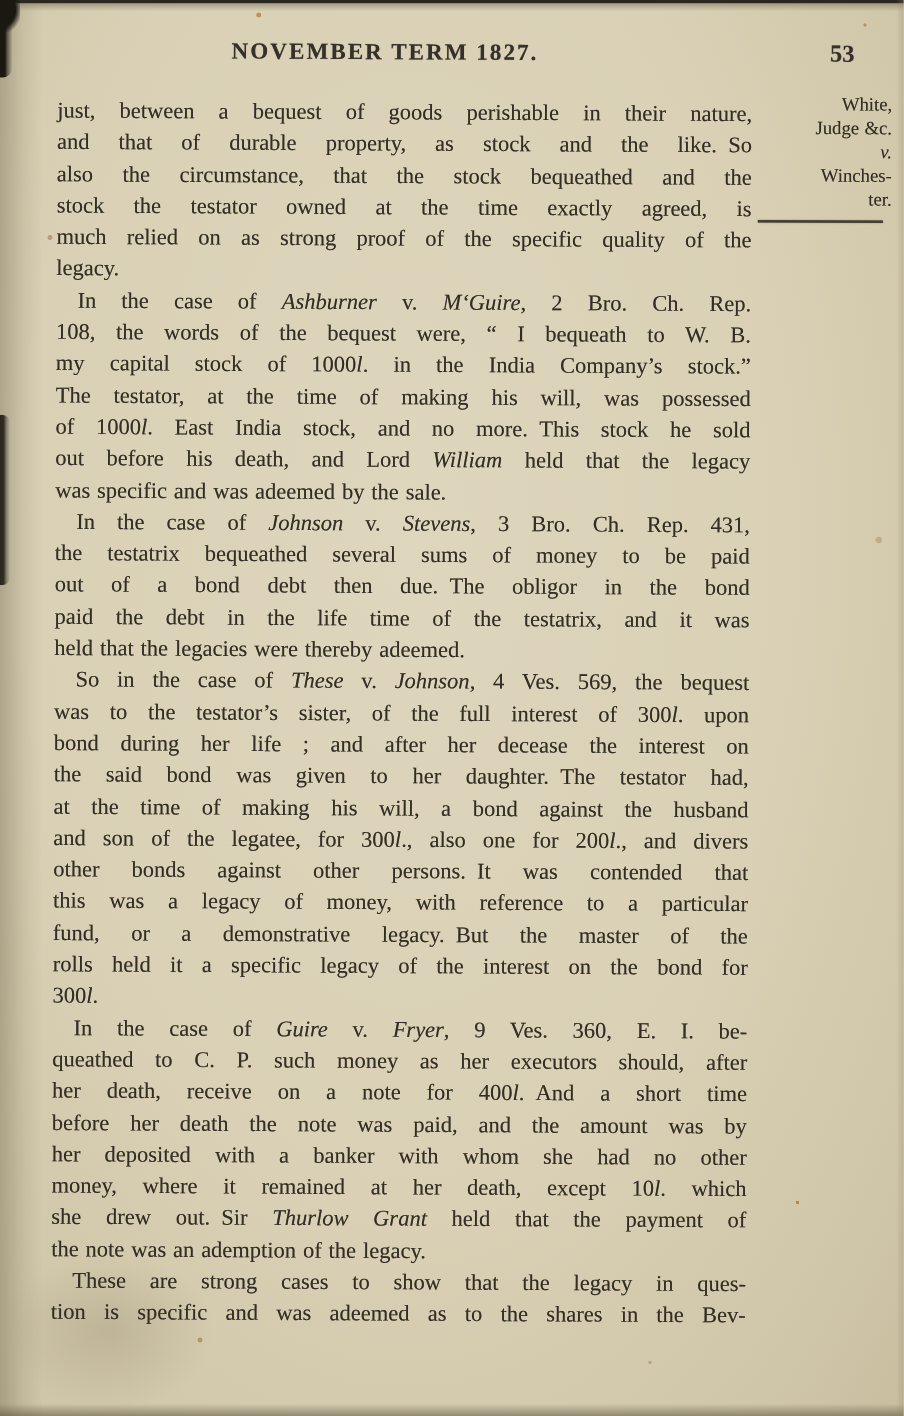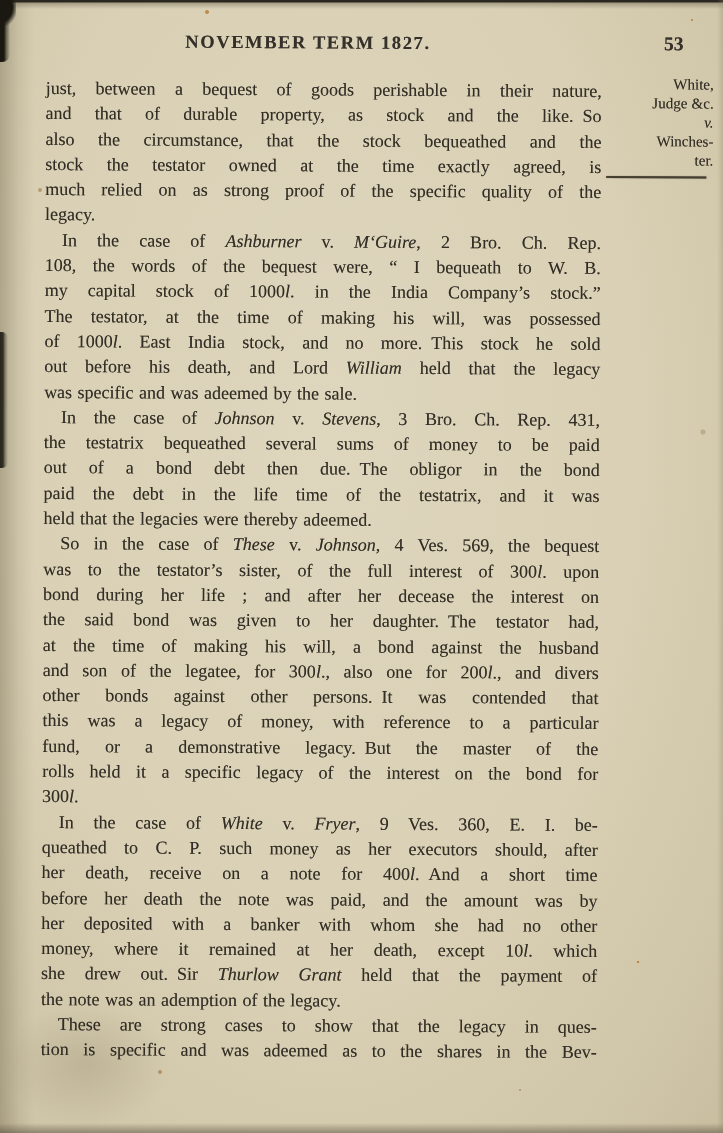--- a/index.html
+++ b/index.html
@@ -121,21 +121,21 @@
           <div class="line j">the said bond was given to her daughter. The testator had,</div>
           <div class="line j">at the time of making his will, a bond against the husband</div>
           <div class="line j">and son of the legatee, for 300<i>l</i>., also one for 200<i>l</i>., and divers</div>
           <div class="line j">other bonds against other persons. It was contended that</div>
           <div class="line j">this was a legacy of money, with reference to a particular</div>
           <div class="line j">fund, or a demonstrative legacy. But the master of the</div>
           <div class="line j">rolls held it a specific legacy of the interest on the bond for</div>
           <div class="line">300<i>l</i>.</div>
         </div>
         <div class="para indent">
-          <div class="line j">In the case of <i>White</i> v. <i>Fryer</i>, 9 Ves. 360, E. I. be-</div>
+          <div class="line j">In the case of <i>Guire</i> v. <i>Fryer</i>, 9 Ves. 360, E. I. be-</div>
           <div class="line j">queathed to C. P. such money as her executors should, after</div>
           <div class="line j">her death, receive on a note for 400<i>l</i>. And a short time</div>
           <div class="line j">before her death the note was paid, and the amount was by</div>
           <div class="line j">her deposited with a banker with whom she had no other</div>
           <div class="line j">money, where it remained at her death, except 10<i>l</i>. which</div>
           <div class="line j">she drew out. Sir <i>Thurlow Grant</i> held that the payment of</div>
           <div class="line">the note was an ademption of the legacy.</div>
         </div>
         <div class="para indent">
           <div class="line j">These are strong cases to show that the legacy in ques-</div>

